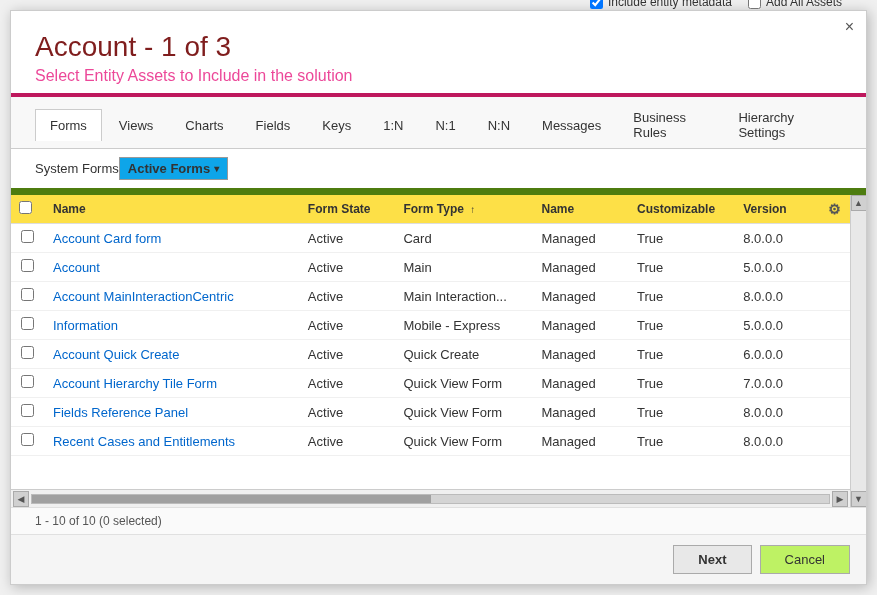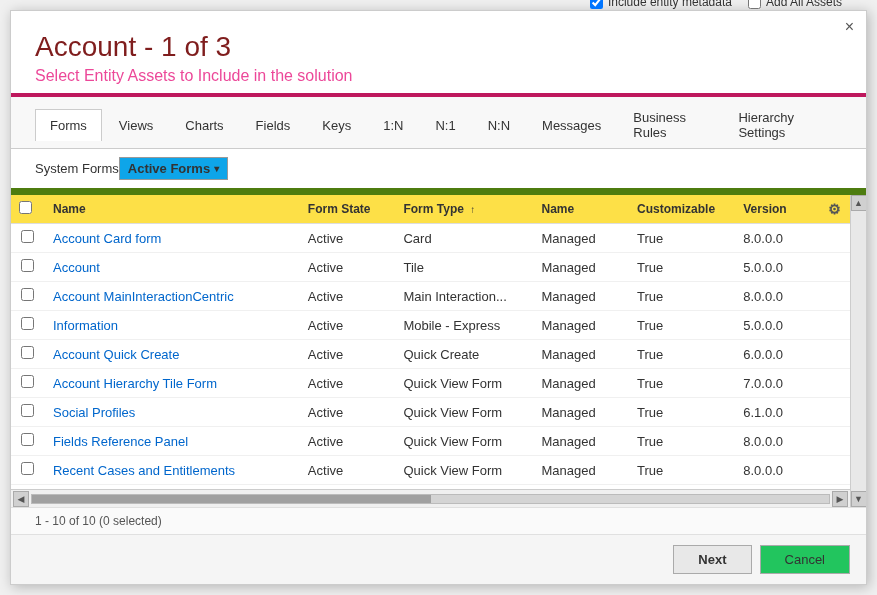--- a/index.html
+++ b/index.html
@@ -262,21 +262,21 @@
       font-size: 13px;
       cursor: pointer;
       border: 1px solid #aaa;
     }
     .btn-primary {
       background: #e8e8e8;
       color: #333;
       font-weight: 600;
     }
     .btn-secondary {
-      background: #22c55e;
+      background: #bef264;
       color: #333;
     }
     .gear-icon {
       font-size: 14px;
       cursor: pointer;
       color: #555;
     }
     .clearfix::after { content: ''; display: table; clear: both; }
   </style>
 </head>
@@ -347,21 +347,21 @@
                 <td>Card</td>
                 <td>Managed</td>
                 <td>True</td>
                 <td>8.0.0.0</td>
                 <td></td>
               </tr>
               <tr>
                 <td><input type="checkbox" style=""></td>
                 <td><a class="form-link">Account</a></td>
                 <td>Active</td>
-                <td>Tile</td>
+                <td>Main</td>
                 <td>Managed</td>
                 <td>True</td>
                 <td>5.0.0.0</td>
                 <td></td>
               </tr>
               <tr>
                 <td><input type="checkbox" style=""></td>
                 <td><a class="form-link">Account MainInteractionCentric</a></td>
                 <td>Active</td>
                 <td>Main Interaction...</td>
@@ -391,30 +391,20 @@
                 <td></td>
               </tr>
               <tr>
                 <td><input type="checkbox" style=""></td>
                 <td><a class="form-link">Account Hierarchy Tile Form</a></td>
                 <td>Active</td>
                 <td>Quick View Form</td>
                 <td>Managed</td>
                 <td>True</td>
                 <td>7.0.0.0</td>
-                <td></td>
-              </tr>
-              <tr>
-                <td><input type="checkbox" style=""></td>
-                <td><a class="form-link">Social Profiles</a></td>
-                <td>Active</td>
-                <td>Quick View Form</td>
-                <td>Managed</td>
-                <td>True</td>
-                <td>6.1.0.0</td>
                 <td></td>
               </tr>
               <tr>
                 <td><input type="checkbox" style=""></td>
                 <td><a class="form-link">Fields Reference Panel</a></td>
                 <td>Active</td>
                 <td>Quick View Form</td>
                 <td>Managed</td>
                 <td>True</td>
                 <td>8.0.0.0</td>

